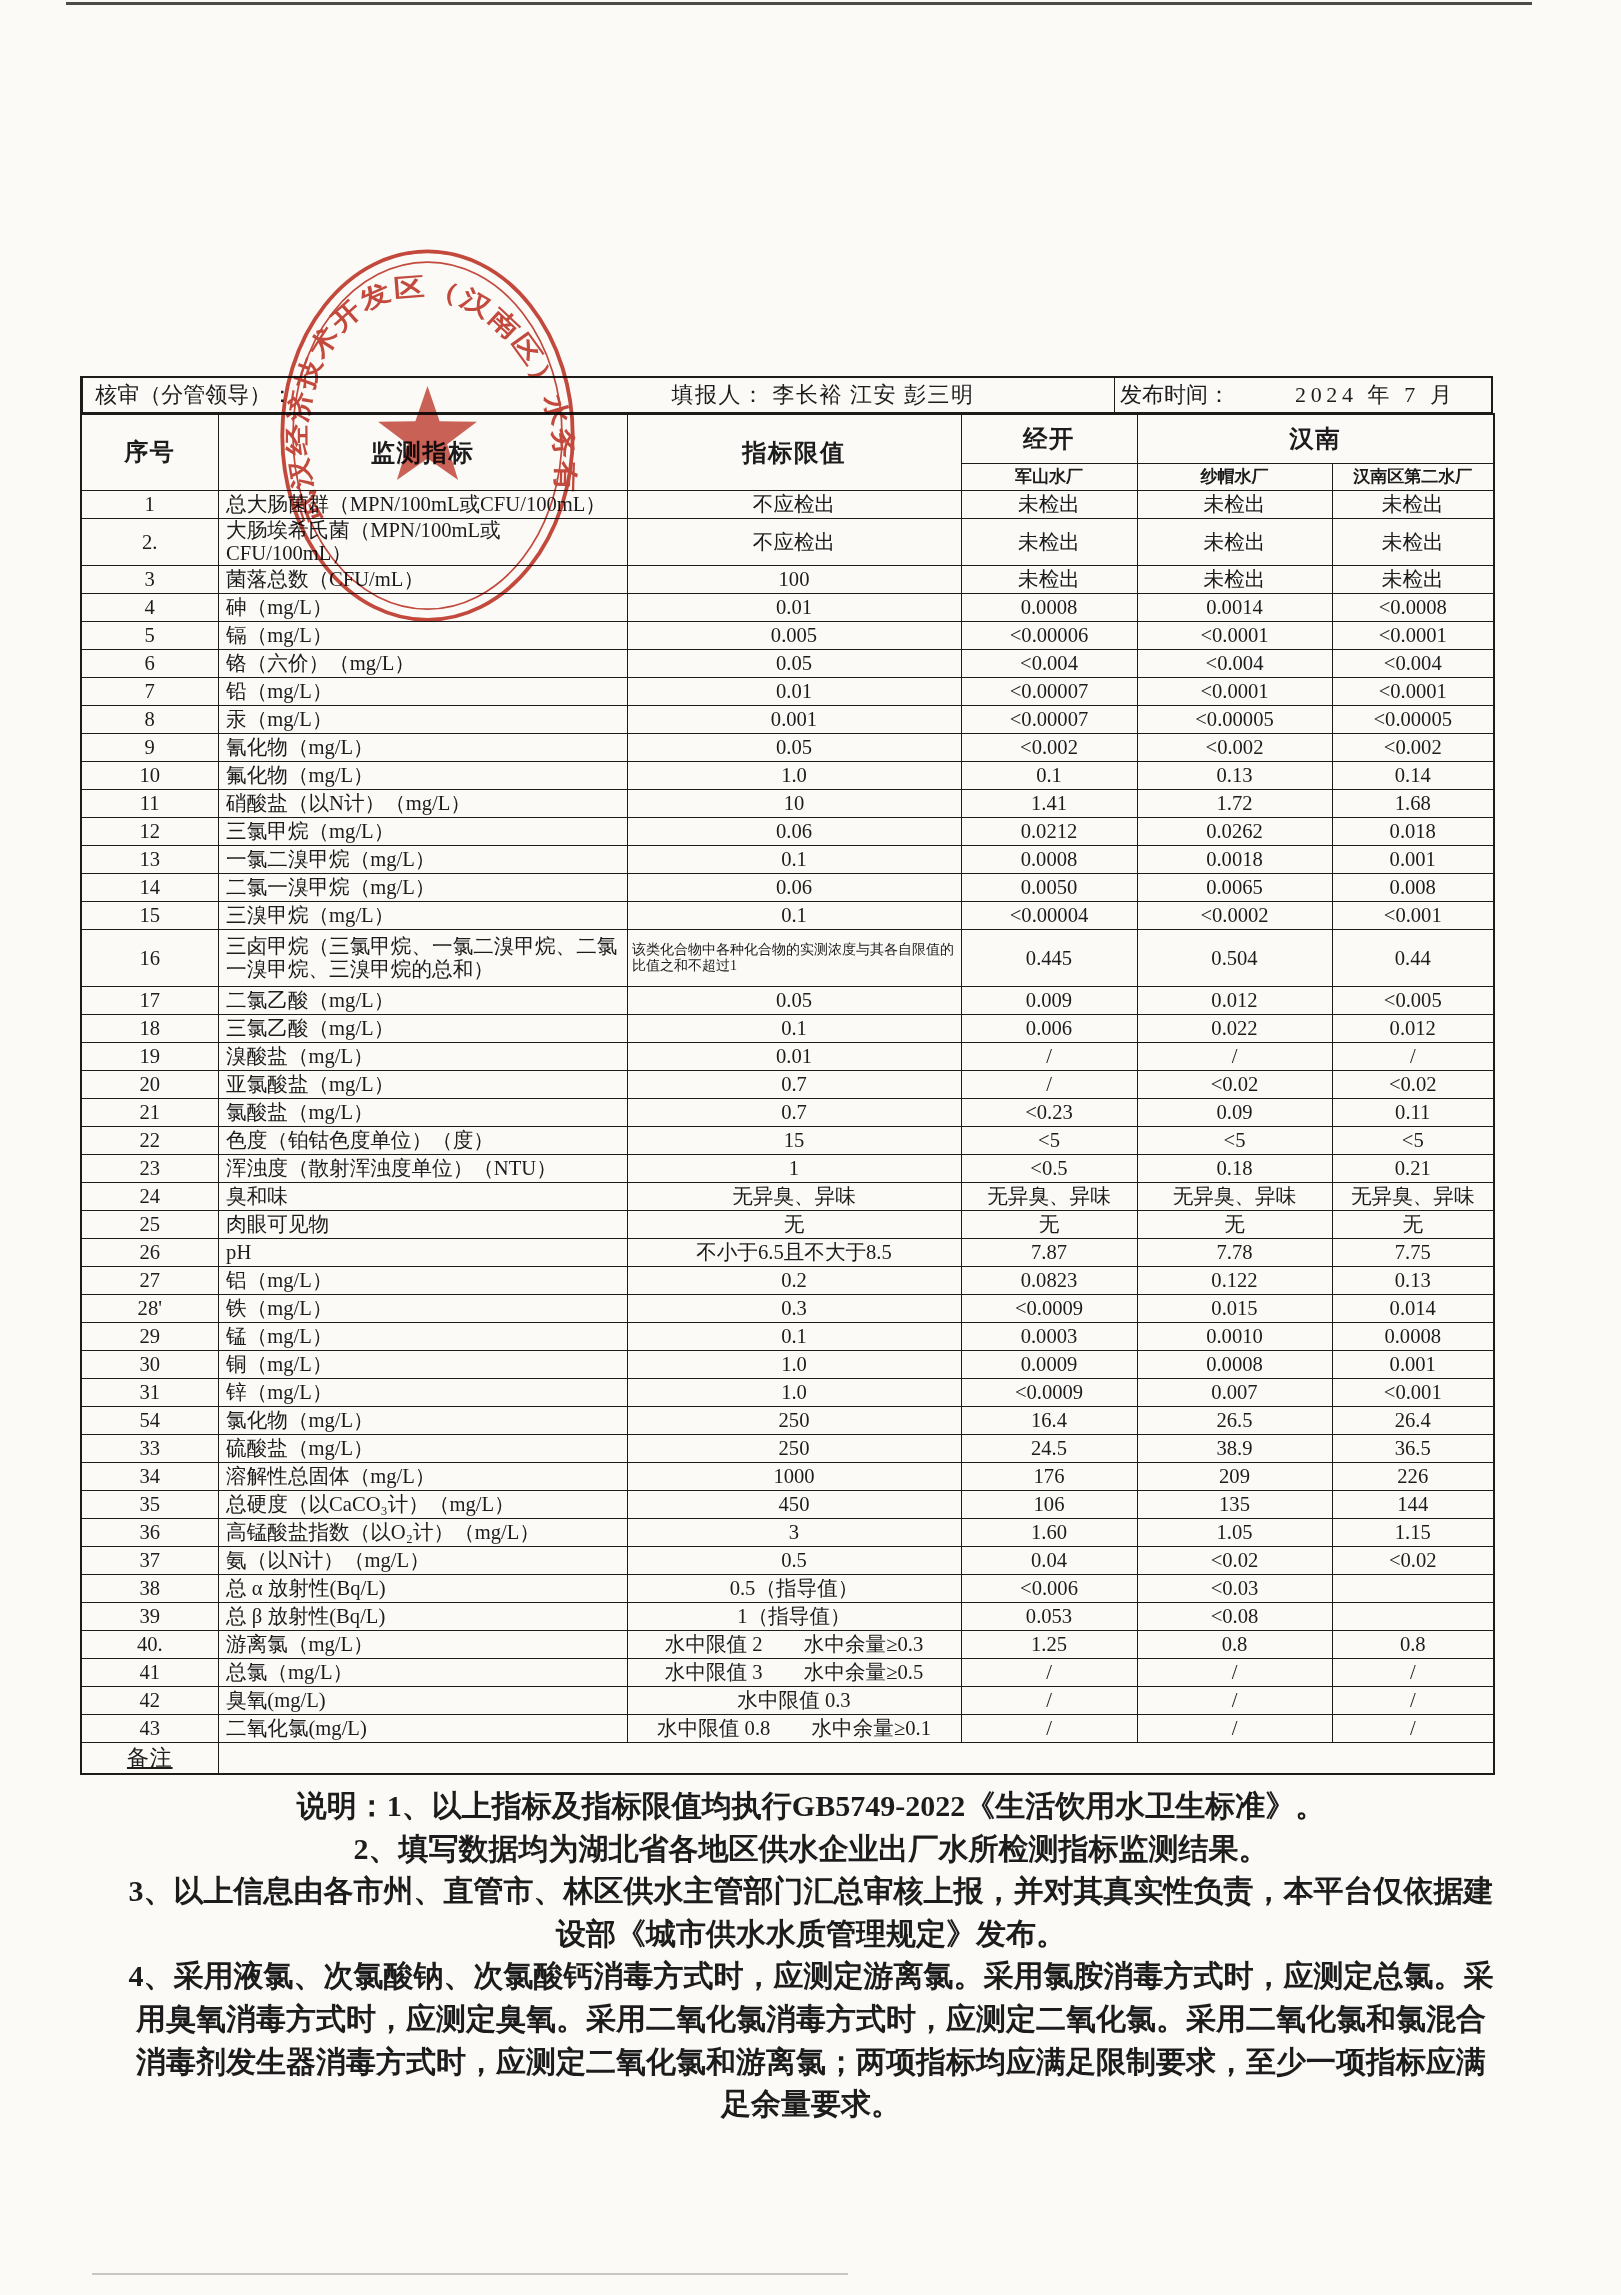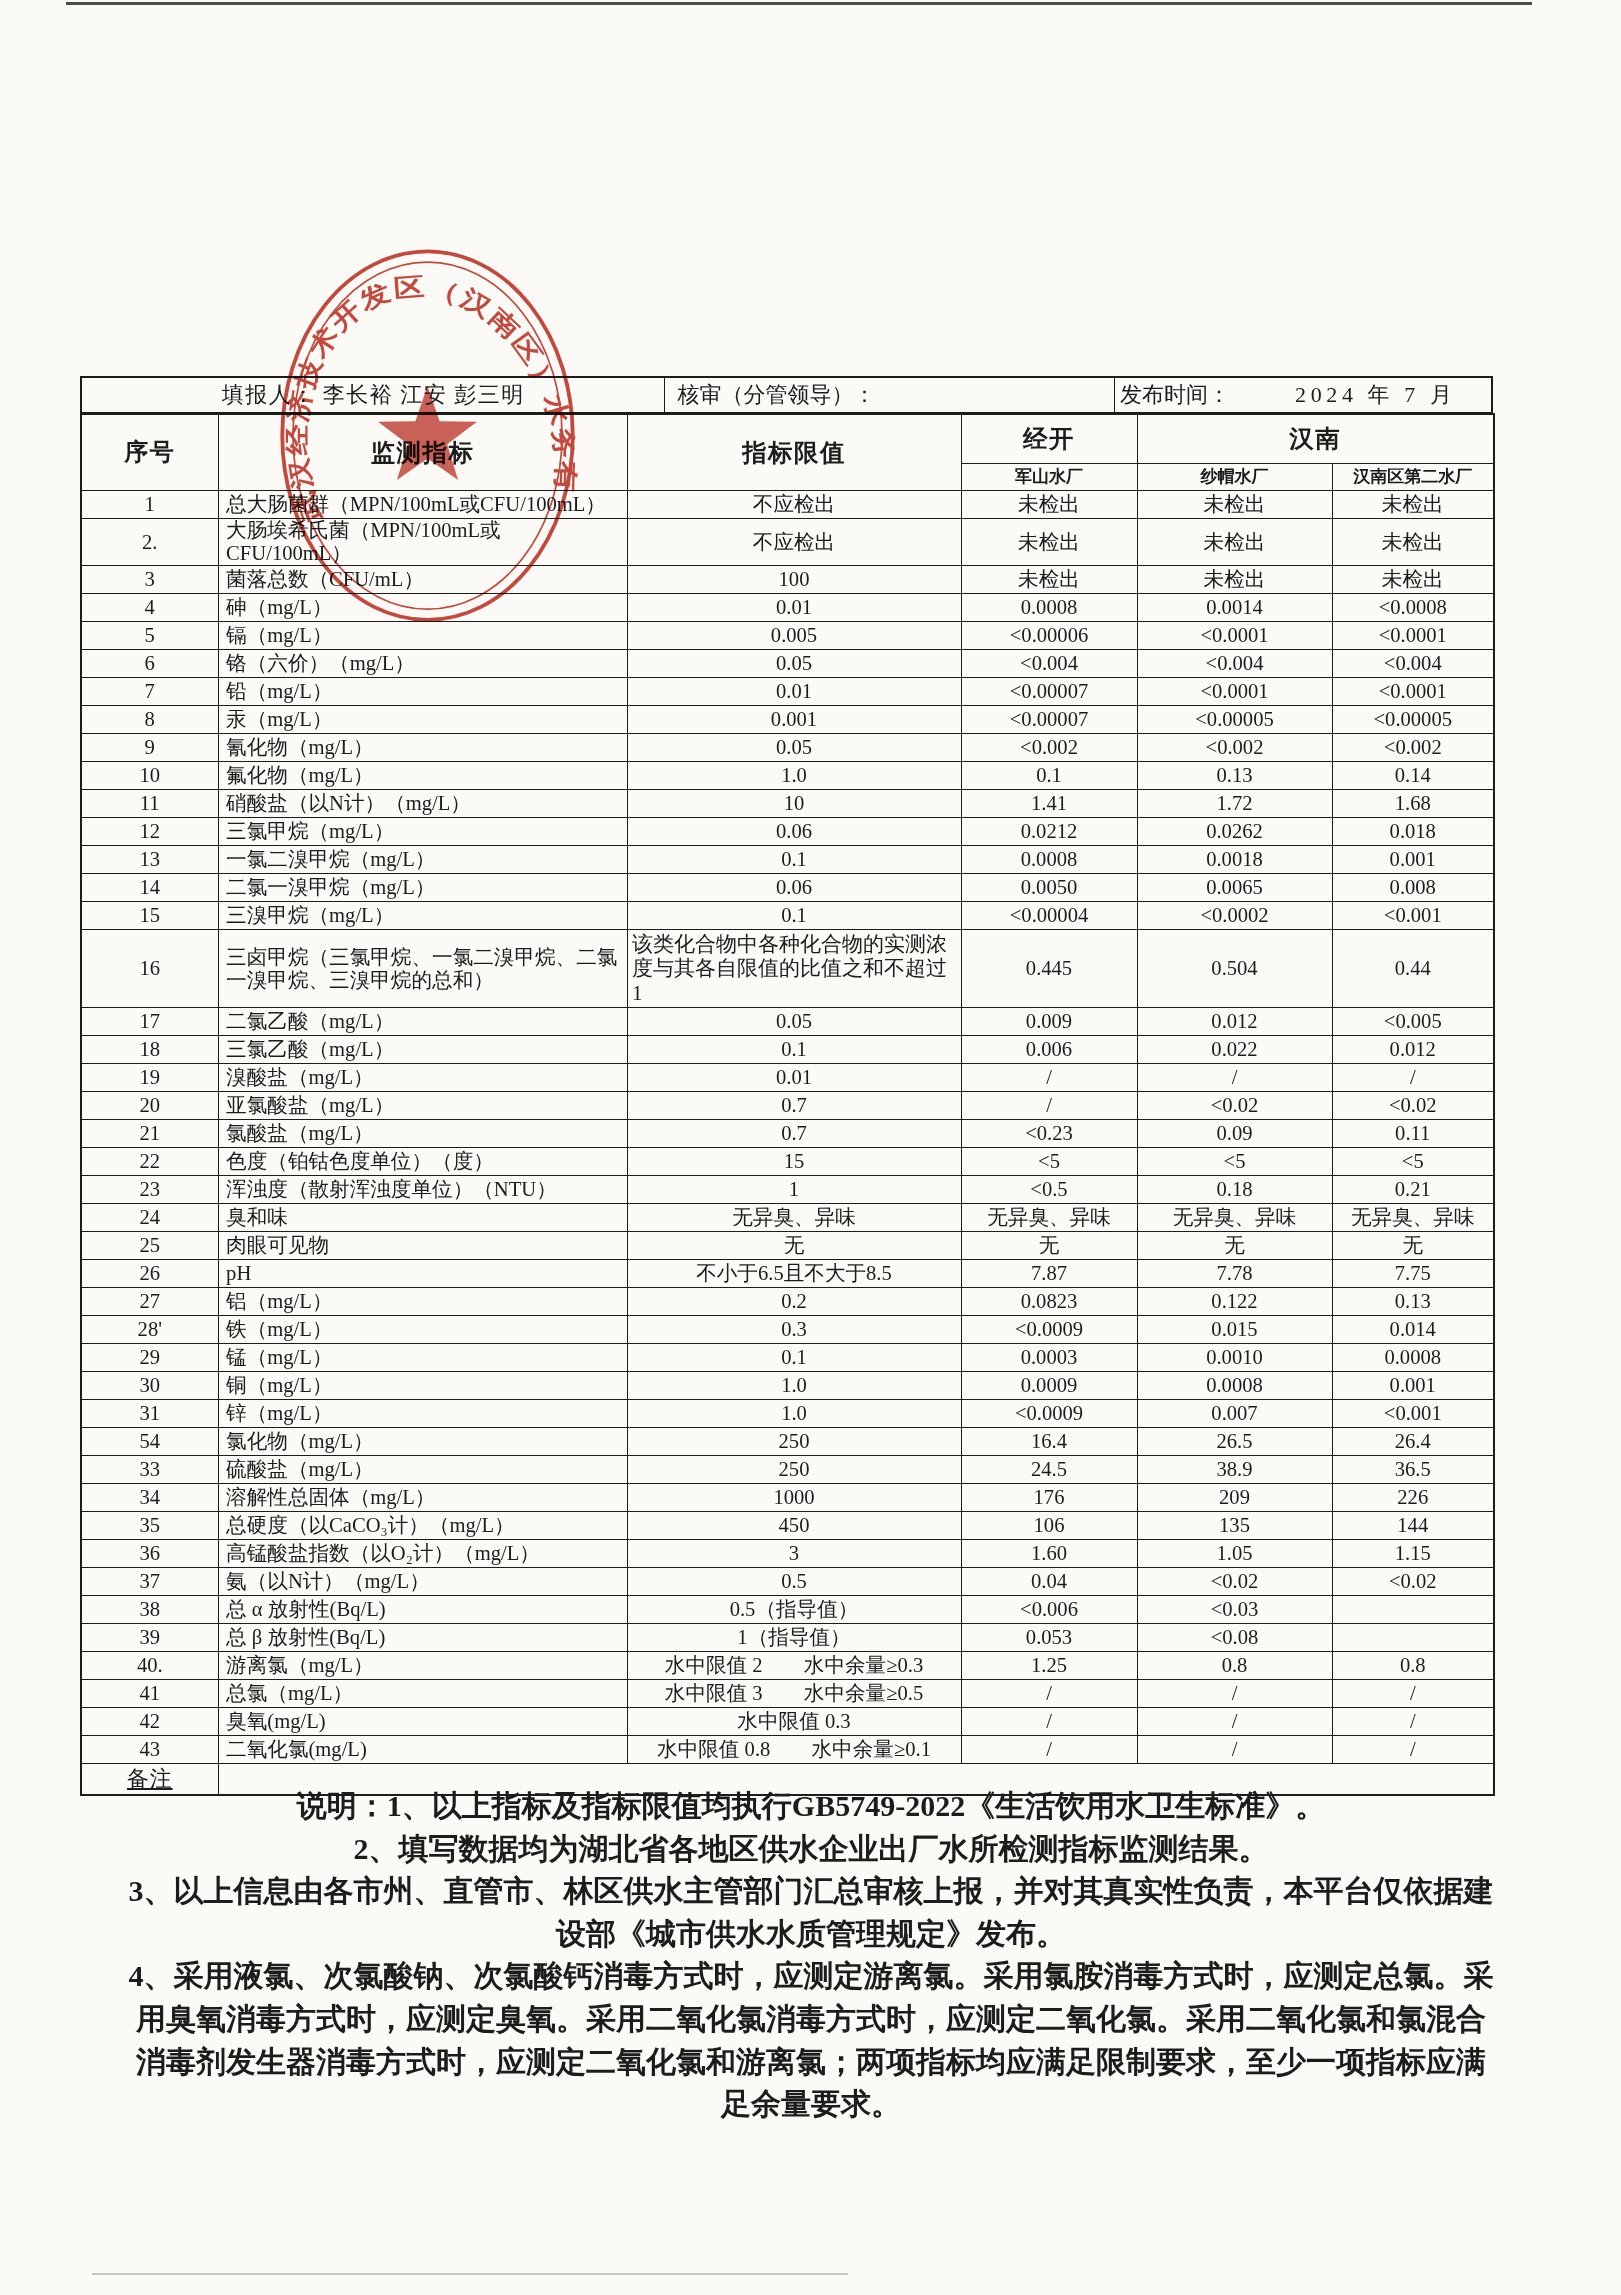--- a/index.html
+++ b/index.html
@@ -41,21 +41,21 @@
   table.main{border:2.3px solid #1e1c1a;}
   table.main thead th{font-weight:bold;}
   .hrowB{height:49px;}
   .hrowB th{font-size:24.4px;letter-spacing:1.5px;}
   .hrowC{height:27.5px;}
   .hrowC th{font-size:17px;font-weight:bold;}
   th.seqh{font-size:24px;}
   tbody tr{height:28px;}
   tbody tr.tall{height:57px;margin-top:46px;}
   tbody td.left{text-align:left;padding-left:7.6px;}
-  tbody tr.tall td.limitcell{font-size:21px;line-height:1.18;text-align:left;padding:1.5px 4.6px;}
+  tbody tr.tall td.limitcell{font-size:14px;line-height:1.18;text-align:left;padding:1.5px 4.6px;}
   tfoot tr{height:31px;text-decoration:underline;}
   tfoot td.remark-label{font-size:22px;letter-spacing:0.8px;}
   
   .notes{
     position:absolute;left:122px;top:1785px;width:1378px;
     font-size:30px;line-height:1.42;text-align:center;font-weight:bold;
   }
   .notes p{margin:0;}
   
   .stamp{
@@ -65,22 +65,22 @@
 </style>
 </head>
 <body>
 
 <div class="page">
 
   <div class="scan-top"></div>
 
 
   <div class="meta-row">
+    <div class="mcell m2">核审（分管领导）：</div>
     <div class="mcell m1">填报人：  李长裕  江安  彭三明</div>
-    <div class="mcell m2">核审（分管领导）：</div>
     <div class="mcell m3">
       <span>发布时间：</span>
       <span class="pubval">2024 年 7 月</span>
     </div>
   </div>
 
   <table class="main">
     <colgroup>
       <col style="width:137px">
         <col style="width:409px">

